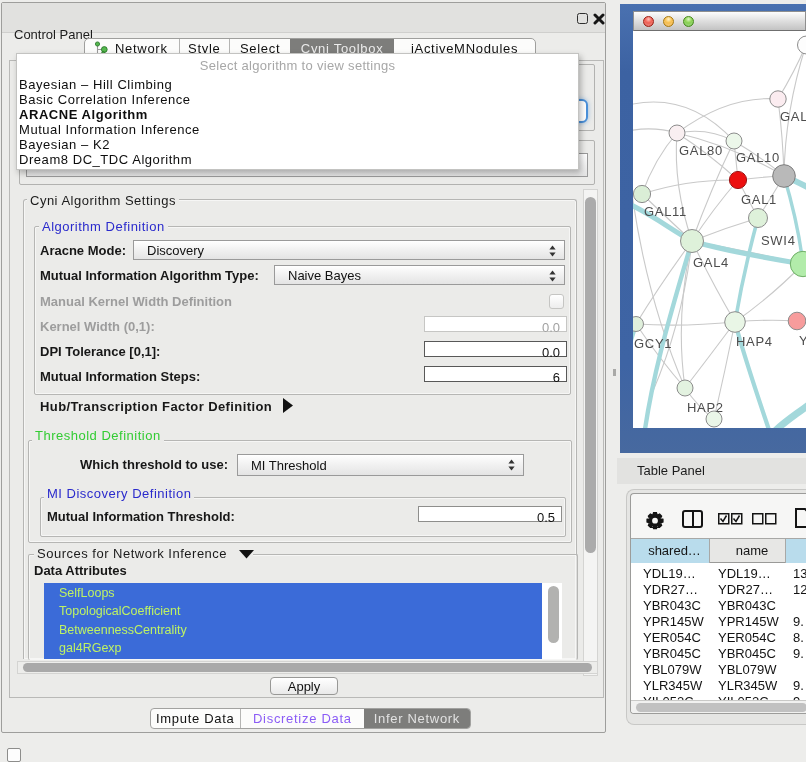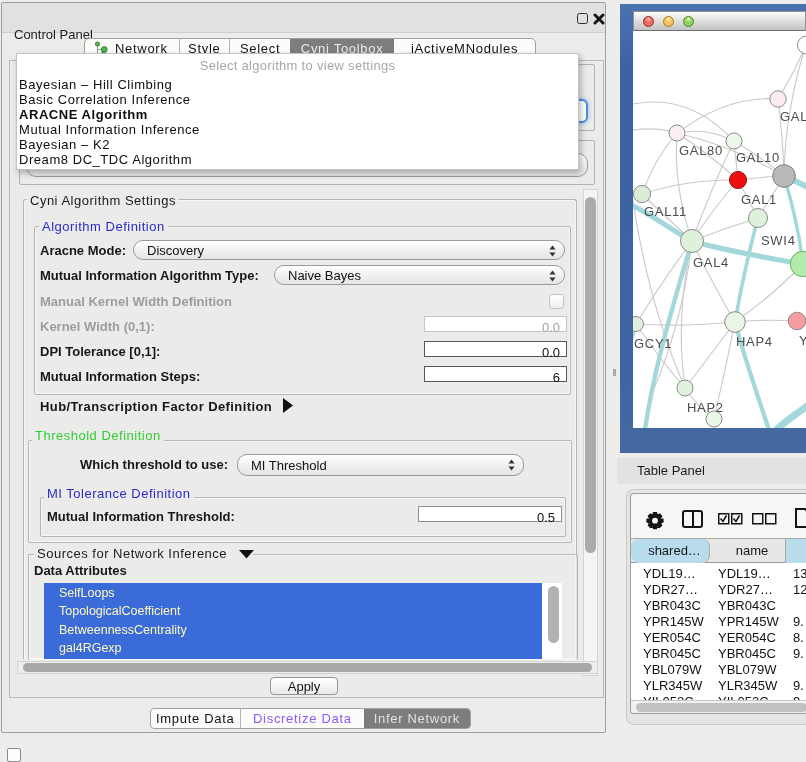--- a/index.html
+++ b/index.html
@@ -1,21 +1,21 @@
 <!DOCTYPE html>
 <html><head>
 <meta charset="utf-8">
 <style>
   * { margin:0; padding:0; box-sizing:border-box; }
   html,body { width:806px; height:762px; overflow:hidden; }
   body { background:#ededeb; font-family:"Liberation Sans", sans-serif; position:relative; }
   .abs { position:absolute; }
   .lbl { font-size:13px; font-weight:bold; color:#171717; white-space:nowrap; }
   .glbl { font-size:13px; font-weight:bold; color:#9d9d9d; white-space:nowrap; }
-  .combo { position:absolute; height:20px; border:1px solid #9a9a9a; border-radius:10px;
+  .combo { position:absolute; height:20px; border:1px solid #9a9a9a; border-radius:0;
            background:linear-gradient(#ffffff,#f2f2f2 45%,#e4e4e4); box-shadow:inset 0 1px 0 #fff;
            font-size:13px; color:#111; line-height:19px; padding-left:13px; }
   .spin { position:absolute; right:8px; top:4px; width:7px; height:12px; }
   .field { position:absolute; height:16px; background:#fff; font-size:13px; text-align:right;
            padding-right:6px; line-height:21px; }
   .gbox { position:absolute; border:1px solid #b6b6b4; border-radius:2px; box-shadow:inset 0 0 0 1px rgba(255,255,255,0.55); }
   .gtitle { position:absolute; font-size:13px; letter-spacing:0.5px; background:#ebebe9; padding:0 3px; white-space:nowrap; }
 </style>
 </head>
 <body>
@@ -97,33 +97,33 @@
 
   <div class="lbl abs" style="left:80px; top:452px; line-height:26px;">Which threshold to use:</div>
   <div class="combo" style="left:237px; top:454px; width:287px; height:22px; line-height:21px;">MI Threshold
     <svg class="spin" style="top:4px" viewBox="0 0 9 14">
         <path d="M4.5 0 L8.5 5 L0.5 5 Z" fill="#333"></path>
         <path d="M4.5 14 L8.5 9 L0.5 9 Z" fill="#333"></path>
       </svg>
   </div>
 
   <div class="gbox" style="left:40px; top:497px; width:526px; height:40px;"></div>
-  <div class="gtitle" style="left:44px; top:486px; color:#2a2acc;">MI Tolerance Definition</div>
+  <div class="gtitle" style="left:44px; top:486px; color:#2a2acc;">MI Discovery Definition</div>
   <div class="lbl abs" style="left:47px; top:504px; line-height:26px;">Mutual Information Threshold:</div>
   <div class="field" style="left:418px; top:506px; width:144px; border:1px solid #8e8e8c; color:#111;">0.5</div>
 
   <div class="gbox" style="left:28px; top:554px; width:550px; height:106px; border-bottom:none;"></div>
   <div class="gtitle" style="left:34px; top:546px; color:#1b1b1b; font-weight:normal; padding-right:26px;">Sources for Network Inference</div>
   <svg class="abs" style="left:239px; top:549px;" width="15" height="10" viewBox="0 0 15 10">
       <path d="M0 1 L15 1 L7.5 9.5 Z" fill="#111"></path>
     </svg>
   <div class="lbl abs" style="left:34px; top:558px; line-height:26px;">Data Attributes</div>
 
   <div class="abs" style="left:44px; top:583px; width:518px; height:76px; background:#fff; overflow:hidden;">
-    <div style="width:498px; background:#3b6bd8; color:#fef9c3; font-size:12.5px; padding:1px 0 2px 15px; line-height:18.3px;">
+    <div style="width:498px; background:#3b6bd8; color:#bef264; font-size:12.5px; padding:1px 0 2px 15px; line-height:18.3px;">
       SelfLoops<br>TopologicalCoefficient<br>BetweennessCentrality<br>gal4RGexp
     </div>
     <div class="abs" style="left:504px; top:3px; width:11px; height:57px; background:#b2b2b0; border-radius:6px;"></div>
   </div>
 
   <div class="abs" style="left:583px; top:189px; width:15px; height:487px; background:#f4f4f3; border:1px solid #d4d4d2;"></div>
   <div class="abs" style="left:585px; top:197px; width:11px; height:356px; background:#ababab; border-radius:6px;"></div>
   <div class="abs" style="left:17px; top:661px; width:581px; height:13px; background:#ededeb; border:1px solid #d4d4d2;"></div>
   <div class="abs" style="left:23px; top:663px; width:569px; height:9px; background:#a9a9a9; border-radius:5px;"></div>
 
@@ -258,21 +258,21 @@
   </svg>
   <svg class="abs" style="left:121px; top:19px;" width="25" height="12" viewBox="0 0 25 12">
     <rect x="0.75" y="0.75" width="10" height="10" fill="none" stroke="#141414" stroke-width="1.5"></rect>
     <rect x="13.75" y="0.75" width="10" height="10" fill="none" stroke="#141414" stroke-width="1.5"></rect>
   </svg>
   <svg class="abs" style="left:164px; top:14px;" width="16" height="20" viewBox="0 0 16 20">
     <path d="M1 1 h9 l5 5 v13 h-14 Z" fill="none" stroke="#141414" stroke-width="2"></path>
   </svg>
 
   <div class="abs" style="left:0px; top:44px; width:176px; height:25px; background:#e7e7e5; border-top:1px solid #a8a8a6; border-bottom:1px solid #9a9a98; font-size:13px; color:#161616;">
-    <div class="abs" style="left:0; top:0; width:79px; height:24px; background:#b9dcec; border-right:1px solid #a8a8a6; text-align:center; text-indent:9px; line-height:24px;border-radius:8px;">shared…</div>
+    <div class="abs" style="left:0; top:0; width:79px; height:24px; background:#b9dcec; border-right:1px solid #a8a8a6; text-align:center; text-indent:9px; line-height:24px;">shared…</div>
     <div class="abs" style="left:80px; top:0; width:73px; height:24px; text-align:center; text-indent:9px; line-height:24px;">name</div>
     <div class="abs" style="left:154px; top:0; width:22px; height:24px; background:#b9dcec; border-left:1px solid #a8a8a6;"></div>
   </div>
   <div class="abs" style="left:0px; top:69px; width:176px; height:137px; background:#fff; font-size:13px; color:#131313; line-height:16.1px; overflow:hidden;">
     <div class="abs" style="left:12px; top:2.5px;">YDL19…<br>YDR27…<br>YBR043C<br>YPR145W<br>YER054C<br>YBR045C<br>YBL079W<br>YLR345W<br>YIL052C</div>
     <div class="abs" style="left:87px; top:2.5px;">YDL19…<br>YDR27…<br>YBR043C<br>YPR145W<br>YER054C<br>YBR045C<br>YBL079W<br>YLR345W<br>YIL052C</div>
     <div class="abs" style="left:162px; top:2.5px;">13<br>12<br><br>9.<br>8.<br>9.<br><br>9.<br>9.</div>
   </div>
   <div class="abs" style="left:0px; top:206px; width:176px; height:14px; background:#f1f1f0; border-top:1px solid #c9c9c7;">
     <div class="abs" style="left:5px; top:2px; width:171px; height:9px; background:#c1c1c1; border-radius:5px;"></div>

